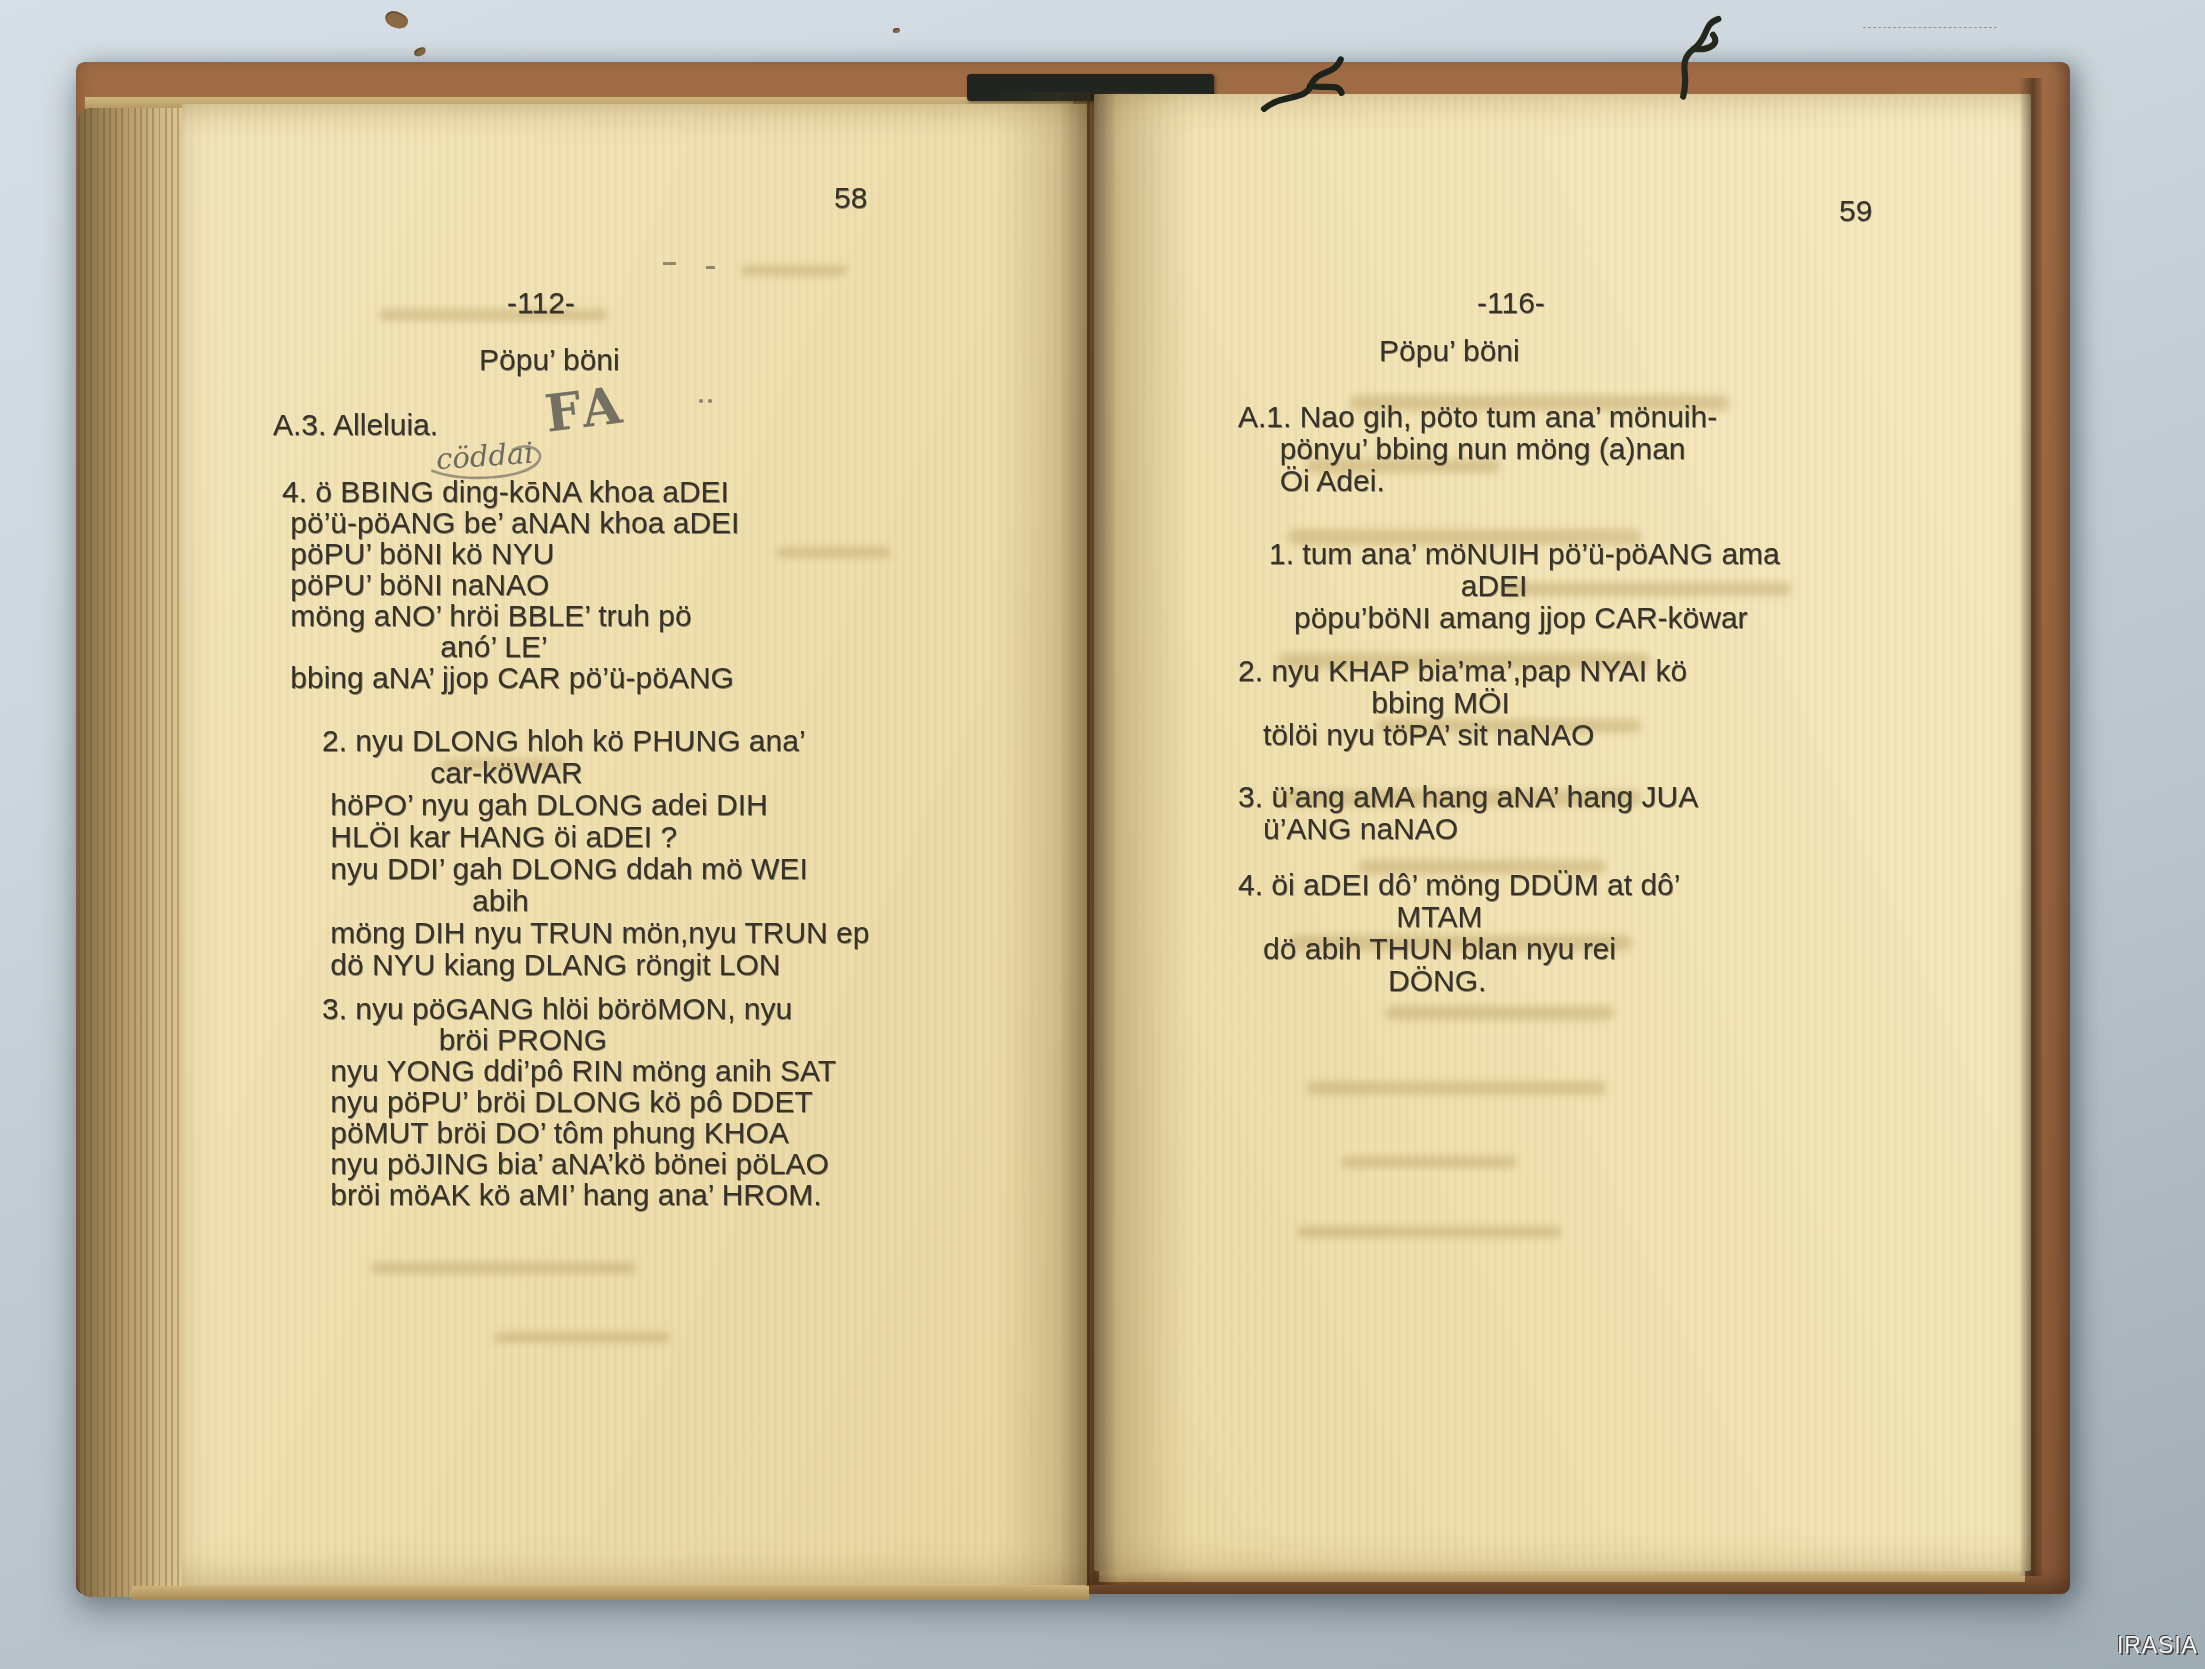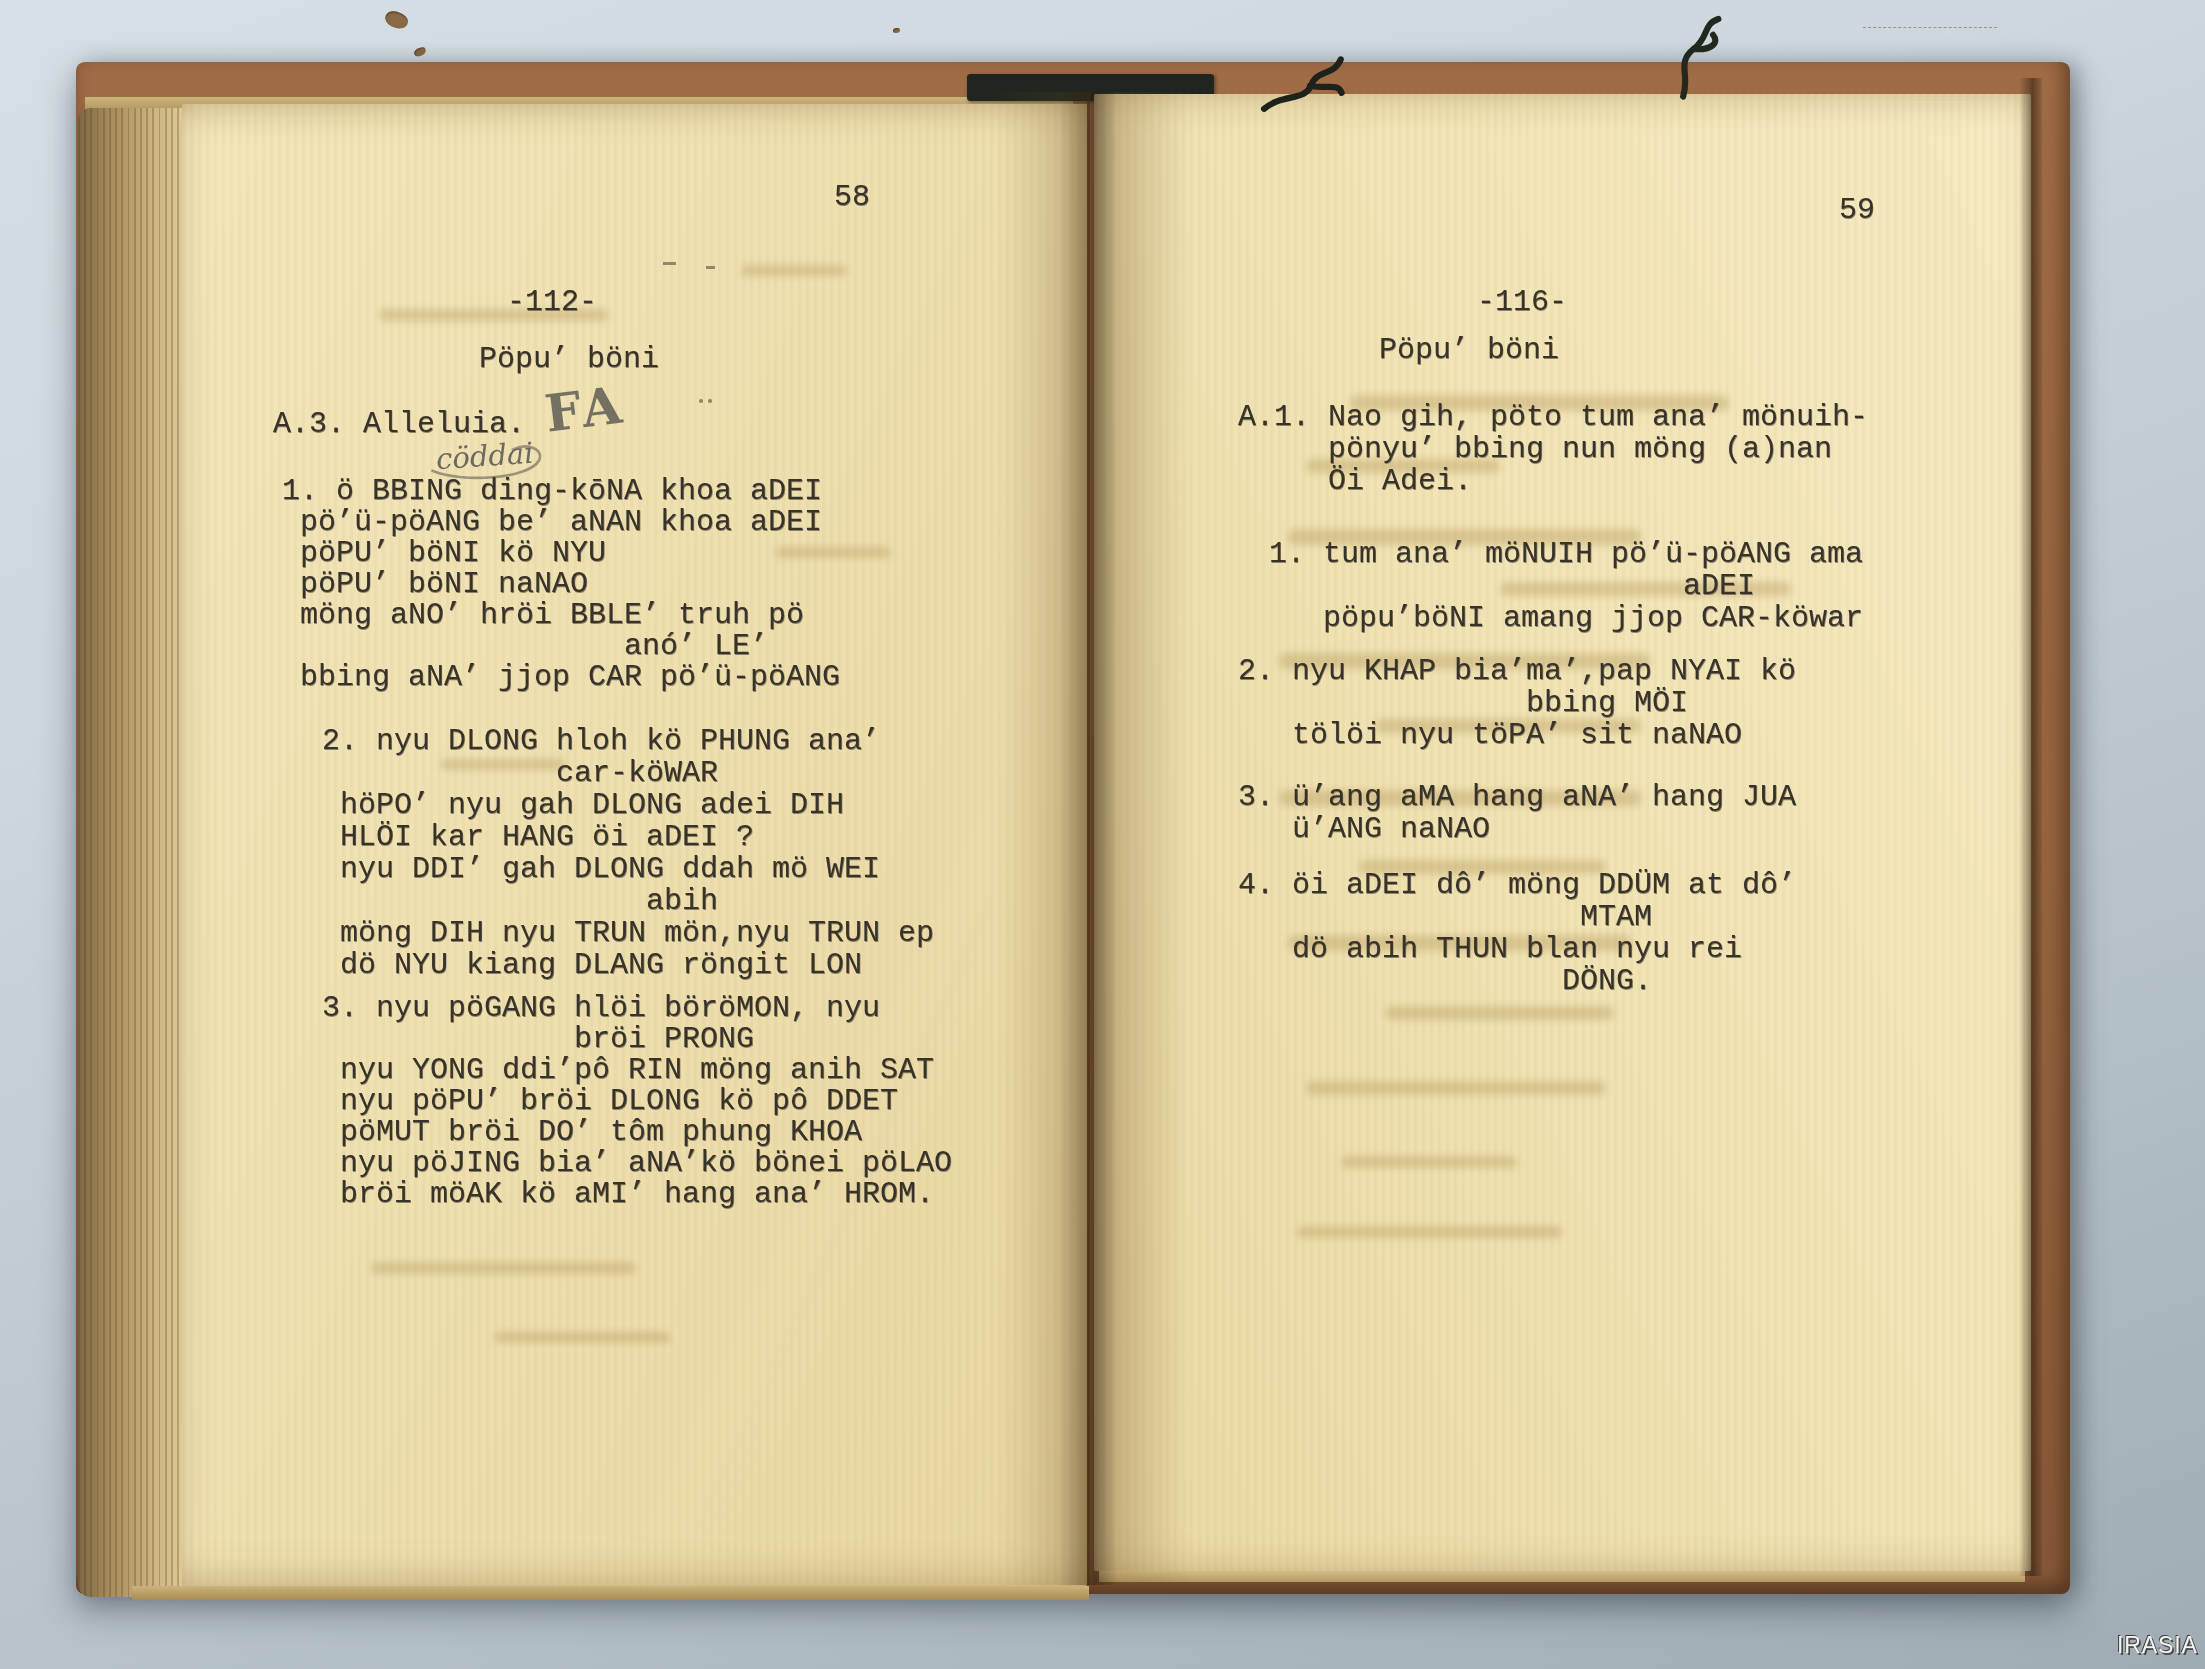--- a/index.html
+++ b/index.html
@@ -44,21 +44,21 @@
   .gutter{position:absolute;left:995px;top:92px;width:198px;height:1493px;z-index:5;
     pointer-events:none;
     background:linear-gradient(90deg,rgba(110,80,35,0) 0%,rgba(110,80,35,.16) 32%,
       rgba(60,40,15,.42) 47%,rgba(40,25,10,.5) 50%,rgba(110,80,35,.2) 62%,rgba(110,80,35,0) 100%);}
   .gutter-line{position:absolute;left:1087px;top:92px;width:2.6px;height:1493px;
     background:rgba(58,44,22,.55);z-index:5;}
   .right-gap{position:absolute;left:2019px;top:78px;width:23px;height:1498px;z-index:4;
     background:linear-gradient(90deg,rgba(40,28,12,0),rgba(40,28,12,.55) 60%,rgba(40,28,12,.12));}
   
   .typed{position:absolute;margin:0;z-index:6;white-space:pre;
-    font-family:Liberation Mono, monospace;
+    font-family:Liberation Sans, sans-serif;
     font-size:30px;line-height:31px;color:#37322a;
     text-shadow:0.6px 0.5px 0 rgba(42,36,26,.5);}
   .lh36{line-height:32px;}
   .lh34{line-height:32px;margin-left:40px;}
   .hand{position:absolute;z-index:6;font-family:"DejaVu Serif",serif;color:#5f5d55;}
   .hand-fa{left:545px;top:379px;font-size:51px;font-weight:bold;transform:rotate(-7deg);
     letter-spacing:3.5px;opacity:.85;}
   .hand-coddai{left:436px;top:439px;font-size:29px;font-style:italic;transform:rotate(-4deg);
     opacity:.9;}
   .swirl{position:absolute;left:425px;top:434px;z-index:5;}
@@ -130,21 +130,21 @@
     <pre class="typed" style="left:273px;top:409px;">A.3. Alleluia.</pre>
 
     <div class="hand hand-fa">FA</div>
     <div class="hand hand-coddai">cöddai</div>
     <svg class="swirl" width="132" height="49" viewBox="0 0 150 56">
       <path d="M8,42 C40,56 118,52 130,30 C136,16 114,10 100,18" fill="none" stroke="rgba(98,95,86,.6)" stroke-width="3" stroke-linecap="round"></path>
     </svg>
     <div class="mark" style="left:699px;top:399px;width:3.5px;height:3.5px;border-radius:50%;"></div>
     <div class="mark" style="left:708px;top:399px;width:3.5px;height:3.5px;border-radius:50%;"></div>
 
-    <pre class="typed" style="left:282px;top:476px;">1. ö BBING ding-kōNA khoa aDEI
+    <pre class="typed" style="left:282px;top:476px;">4. ö BBING ding-kōNA khoa aDEI
  pö’ü-pöANG be’ aNAN khoa aDEI
  pöPU’ böNI kö NYU
  pöPU’ böNI naNAO
  möng aNO’ hröi BBLE’ truh pö
                    anó’ LE’
  bbing aNA’ jjop CAR pö’ü-pöANG</pre>
     <pre class="typed lh34" style="left:282px;top:725px;">2. nyu DLONG hloh kö PHUNG ana’
              car-köWAR
  höPO’ nyu gah DLONG adei DIH
  HLÖI kar HANG öi aDEI ?

